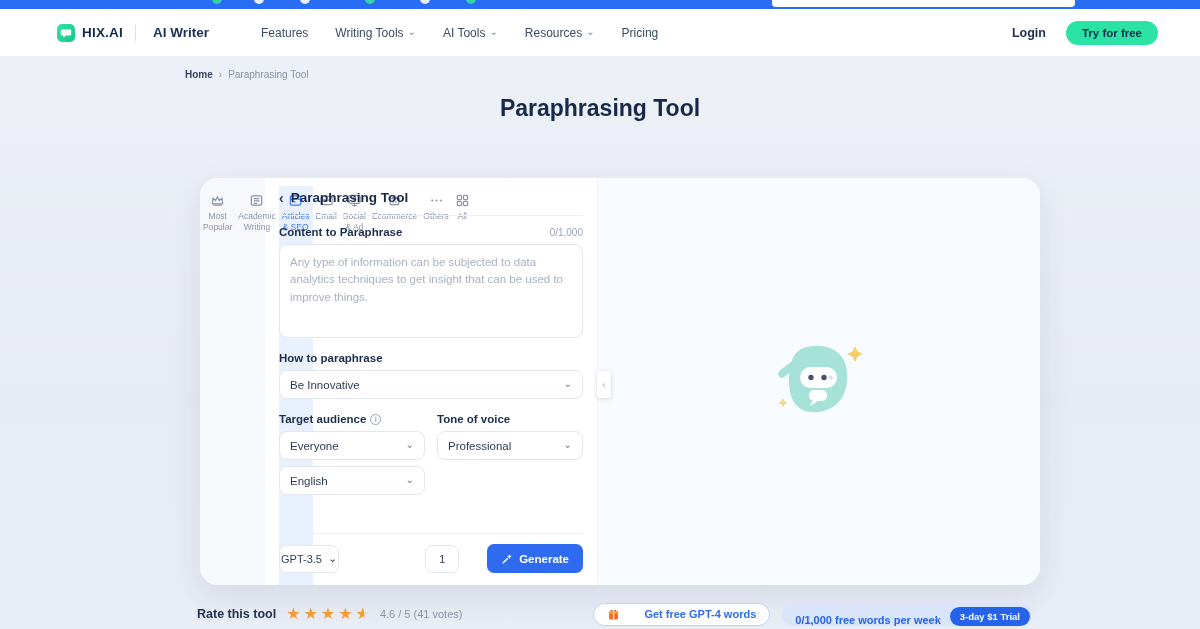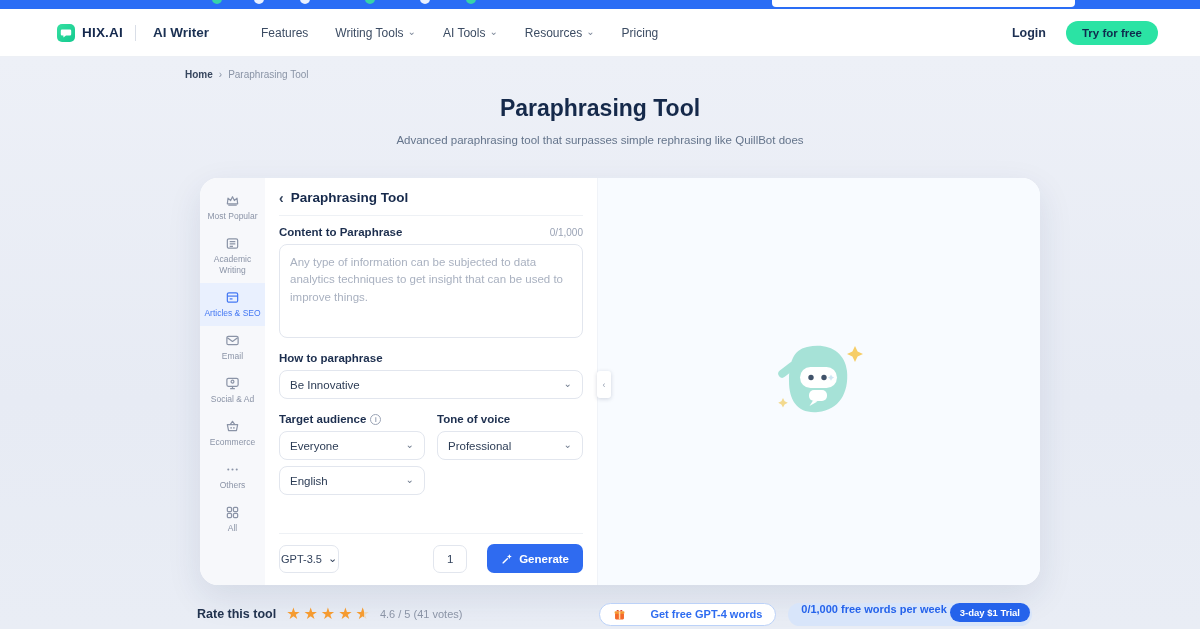--- a/index.html
+++ b/index.html
@@ -41,21 +41,21 @@
   .hero-title { font-size:23px; font-weight:bold; color:#15294a; }
   .hero-sub { margin-top:12px; font-size:11.5px; color:#64748b; }
 
   
   .card { position:absolute; left:200px; top:121px; width:840px; height:407px;
     background:#fff; border-radius:18px; box-shadow:0 12px 34px rgba(30,50,100,.10);
     display:flex; overflow:visible; }
   .card-inner { display:flex; width:100%; height:100%; border-radius:18px; overflow:hidden; }
 
   
-  .side { width:65px; background:#f7f8fb; padding-top:8px; display:flex; flex-direction:column; }
+  .side { width:65px; background:#f7f8fb; padding-top:8px; display:flex; flex-direction:row;justify-content:space-between; }
   .side-item { display:flex; flex-direction:column; align-items:center; gap:3px;
     padding:7px 3px; color:#8b94a7; font-size:8.5px; line-height:1.3; text-align:center; cursor:pointer; }
   .side-item svg { flex:0 0 auto; }
   .side-item.active { background:#e9f0fe; color:#4478f3; }
 
   
   .form-col { width:332px; padding:0 14px; display:flex; flex-direction:column; }
   .form-head { display:flex; align-items:center; gap:7px; padding:12px 0 10px;
     border-bottom:1px solid #eef1f5; }
   .back-chev { font-size:14px; color:#33435d; font-weight:bold; line-height:1; cursor:pointer; }
@@ -78,21 +78,21 @@
   .info-i { width:11px; height:11px; border:1px solid #9aa3b5; border-radius:50%;
     color:#9aa3b5; font-size:7.5px; display:inline-flex; align-items:center;
     justify-content:center; font-weight:bold; font-style:normal; }
   .action-bar { margin-top:auto; border-top:1px solid #eef1f5; padding:10px 0 12px;
     display:flex; align-items:center; }
   .model-select { height:28px; border:1px solid #e2e6ee; border-radius:7px; background:#fff;
     display:flex; align-items:center; gap:6px; padding:0 1px; font-size:11px; color:#33435d; cursor:pointer; }
   .count-input { margin-left:auto; width:34px; height:28px; border:1px solid #e2e6ee;
     border-radius:7px; text-align:center; font-size:11.5px; color:#33435d; outline:none;
     font-family:"Liberation Sans", sans-serif; }
-  .generate { margin-left:20px; height:29px; padding:0 14px; border:none; border-radius:7px;
+  .generate { margin-left:28px; height:29px; padding:0 14px; border:none; border-radius:7px;
     background:#2f6bf0; color:#fff; font-size:11.5px; font-weight:bold; display:flex;
     align-items:center; gap:6px; cursor:pointer; }
 
   
   .collapse-handle { position:absolute; left:397px; top:193px; width:14px; height:27px;
     background:#fff; border-radius:3px; box-shadow:0 1px 4px rgba(20,40,80,.18);
     display:flex; align-items:center; justify-content:center; font-size:9px;
     color:#98a2b3; cursor:pointer; z-index:3; }
 
   
@@ -107,21 +107,21 @@
   .stars { display:flex; gap:3px; font-size:16px; line-height:1; }
   .star { color:#f59b31; }
   .star.partial { position:relative; color:#ead9c0; }
   .star.partial .fg { position:absolute; left:0; top:0; width:58%; overflow:hidden; color:#f59b31; }
   .score { font-size:11px; color:#8b94a6; }
   .pill-group { display:flex; align-items:center; gap:12px; }
   .pill-outline { height:23px; border:1px solid #bcd2f8; border-radius:12px; background:#fff;
     display:flex; align-items:center; gap:24px; padding:0 13px; cursor:pointer; }
   .pill-outline span { font-size:11px; font-weight:bold; color:#2e6cf0; }
   .pill-quota { height:23px; border-radius:12px; background:#d8e5fa; display:flex;
-    align-items:flex-start; gap:3px; padding:0 2px 0 13px; }
+    align-items:flex-end; gap:9px; padding:0 2px 0 13px; }
   .quota-text { font-size:11px; font-weight:bold; color:#2563eb; }
   .trial-badge { height:19px; border-radius:10px; background:#2563eb; color:#fff;
     font-size:9.5px; font-weight:bold; display:flex; align-items:center; padding:0 10px; cursor:pointer; }
 </style>
 </head>
 <body>
 
 <div class="top-strip">
   <div class="strip-bit" style="left:212px;background:#36d3a8;"></div>
   <div class="strip-bit" style="left:254px;background:#e8f0ff;"></div>
@@ -172,21 +172,20 @@
 <div class="page">
 
   <div class="breadcrumb">
     <span class="home">Home</span>
     <span>›</span>
     <span>Paraphrasing Tool</span>
   </div>
 
   <div class="hero">
     <div class="hero-title">Paraphrasing Tool</div>
-    <div class="hero-sub">Advanced paraphrasing tool that surpasses simple rephrasing like QuillBot does</div>
   </div>
 
   <div class="card">
     <div class="collapse-handle">‹</div>
     <div class="card-inner">
 
       <div class="side">
         <div class="side-item">
           <svg width="15" height="15" viewBox="0 0 16 16" fill="none" stroke="currentColor" stroke-width="1.3" stroke-linejoin="round">
               <path d="M2.5 11.5 L3.2 5.5 L6 8 L8 4 L10 8 L12.8 5.5 L13.5 11.5 Z"></path>

